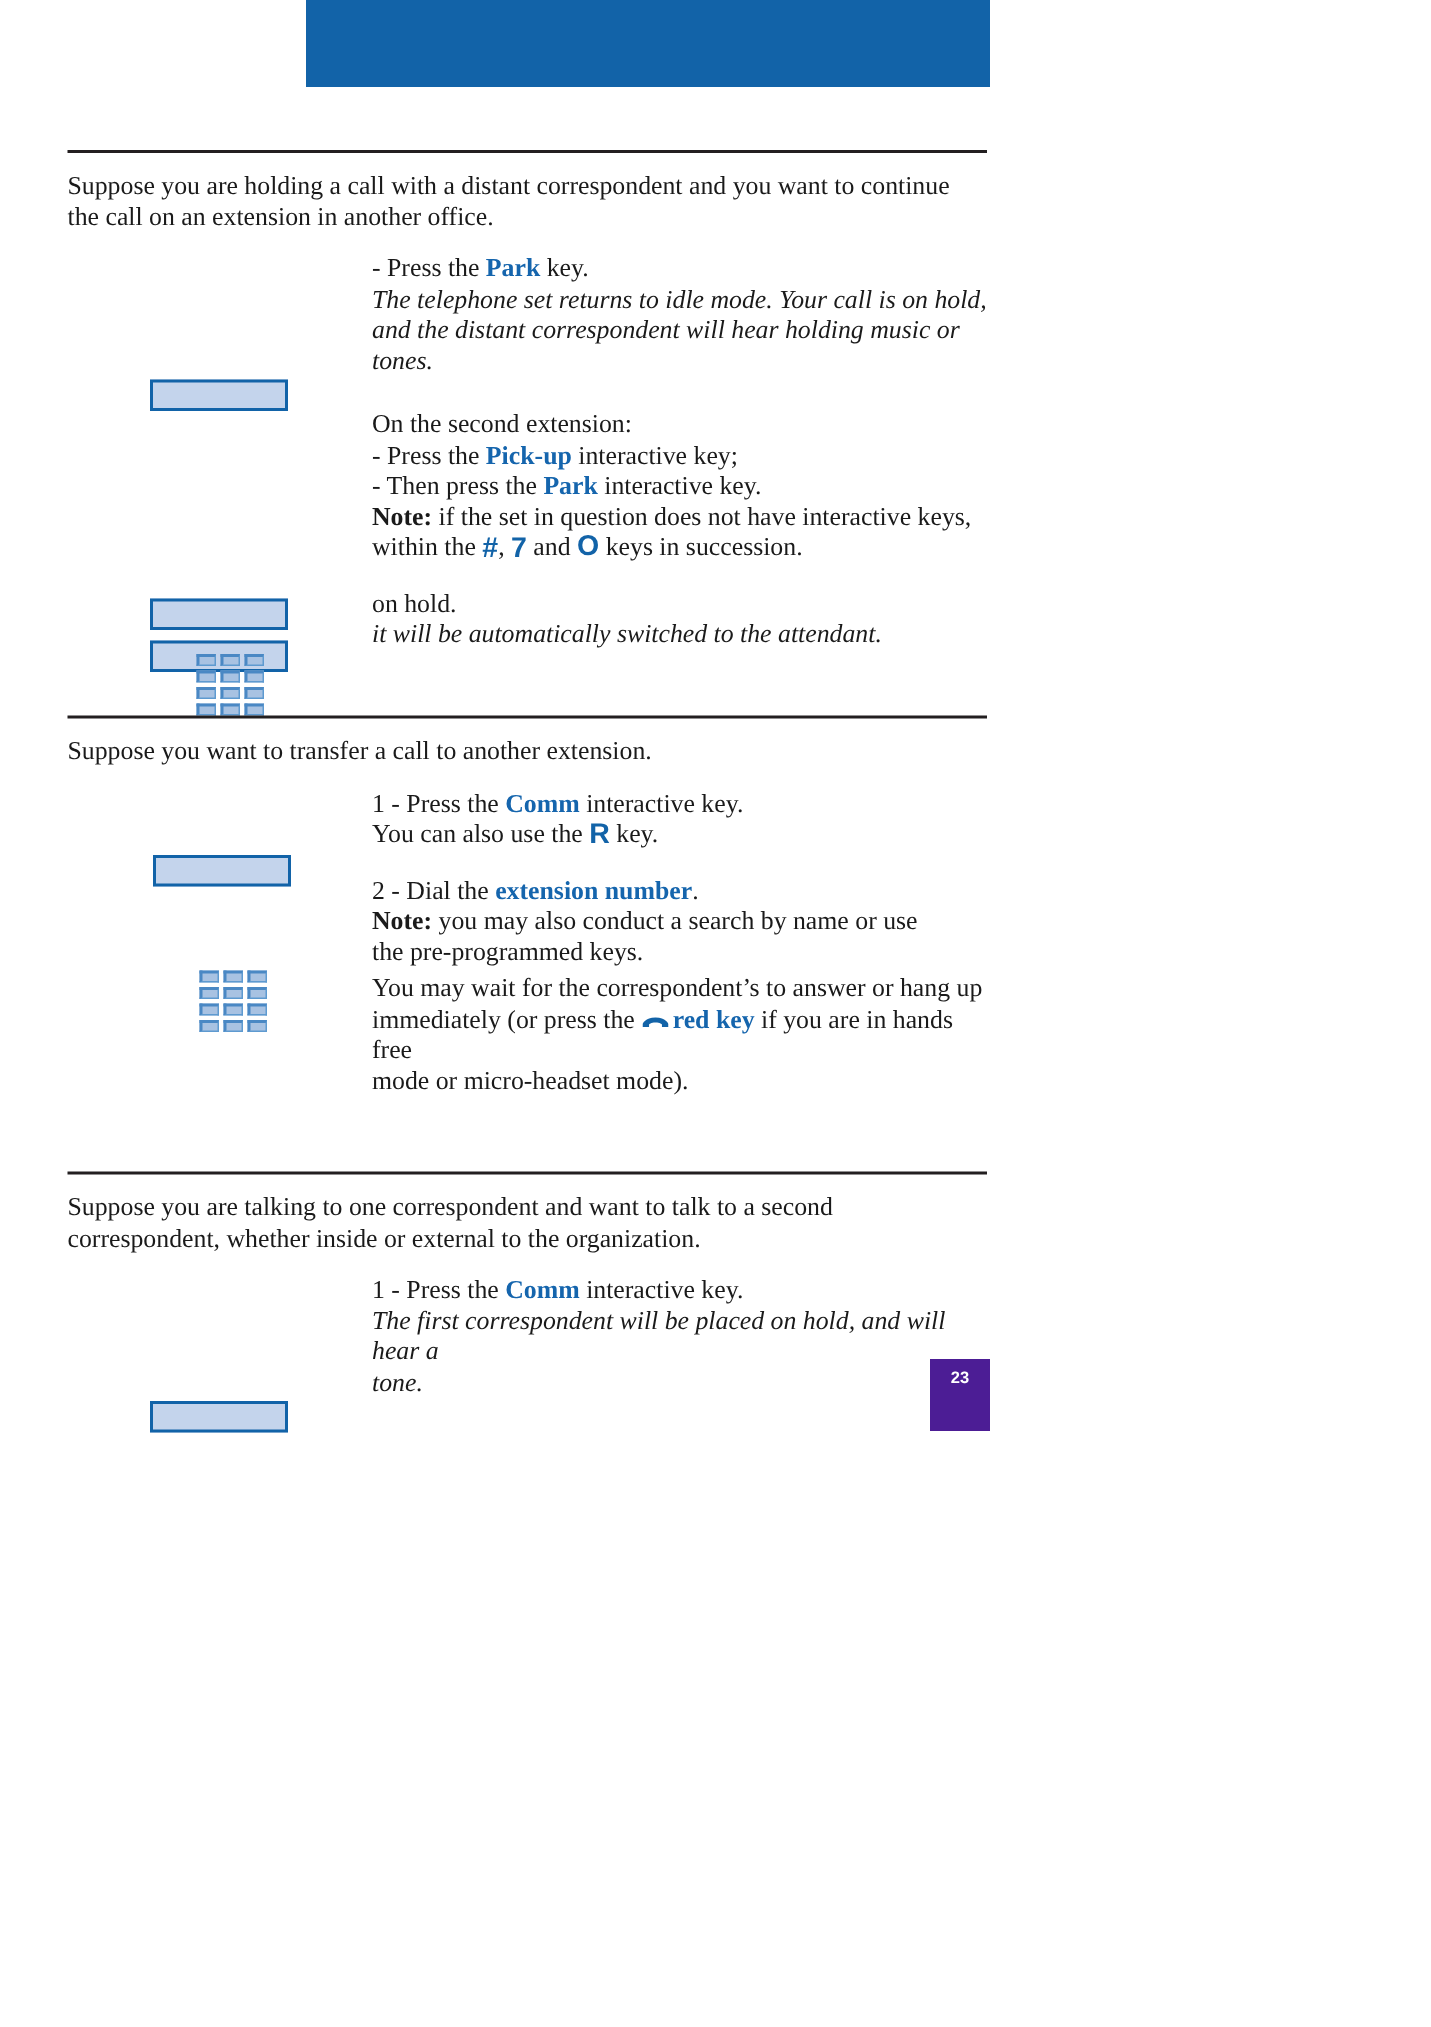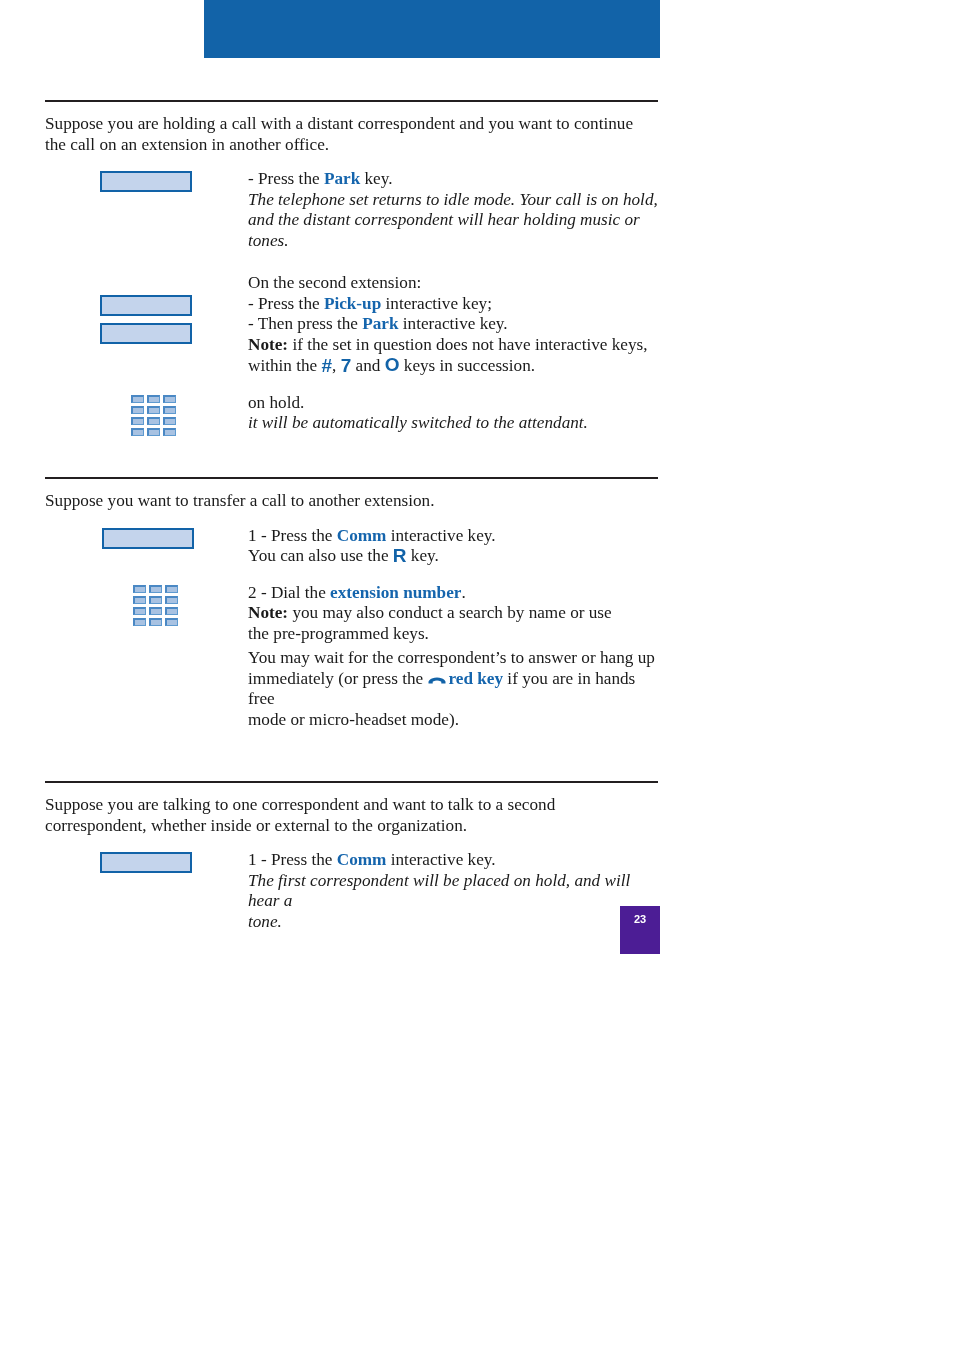--- a/index.html
+++ b/index.html
@@ -53,21 +53,21 @@
     font-size: 17.2px;
     line-height: 20.5px;
     margin: 0 0 10px 0;
     width: 610px;
   }
 
   
   .step {
     position: relative;
     display: flex;
-    align-items: flex-start;
+    align-items: flex-end;
     margin-bottom: 4px;
   }
   .gutter {
     width: 203px;
     flex: 0 0 203px;
     position: relative;
   }
   .body-col {
     flex: 1 1 auto;
     font-size: 17.2px;

